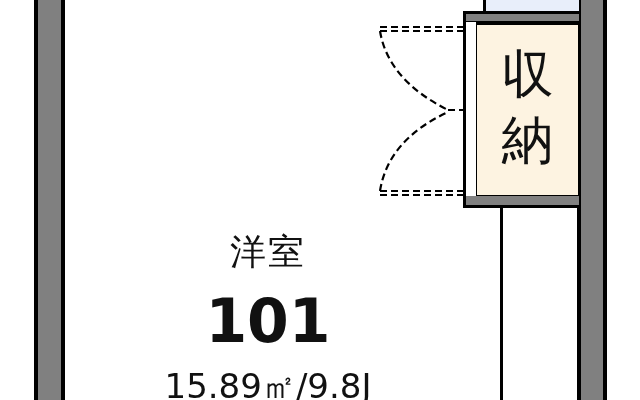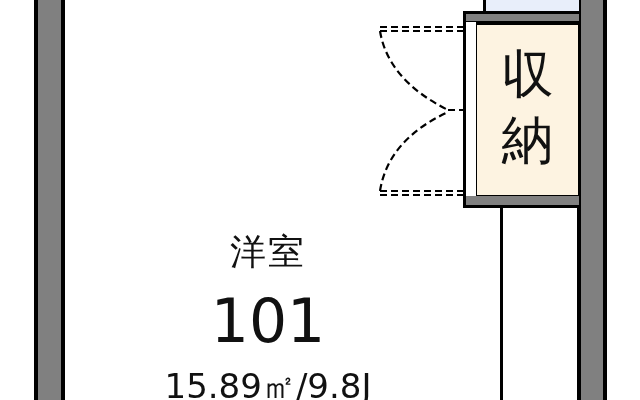--- a/index.html
+++ b/index.html
@@ -1,21 +1,21 @@
 <!DOCTYPE html>
 <html><head>
 <meta charset="utf-8">
 <style>
   html,body{margin:0;padding:0;}
   body{width:640px;height:400px;overflow:hidden;background:#ffffff;position:relative;font-family:"DejaVu Sans",sans-serif;}
   .abs{position:absolute;box-sizing:border-box;}
   .wall{background:#808080;border-left:4px solid #000;border-right:4px solid #000;}
   .room-label{position:absolute;left:0;width:536px;text-align:center;color:#111;}
   #room-name{top:228px;font-size:36px;letter-spacing:2px;}
-  #room-number{top:286px;font-size:60px;font-family:"DejaVu Sans",sans-serif;font-weight:400;}
+  #room-number{top:286px;font-size:60px;font-family:"DejaVu Sans",sans-serif;font-weight:700;}
   #room-area{top:364px;font-size:34px;white-space:nowrap;}
   .closet-label{position:absolute;left:477px;width:101px;text-align:center;font-size:52px;color:#111;line-height:60px;}
 </style>
 </head>
 <body>
 
 <div class="abs wall" style="left:34px;top:0;width:31px;height:400px;"></div>
 
 <div class="abs wall" style="left:577px;top:0;width:30px;height:400px;"></div>
 

